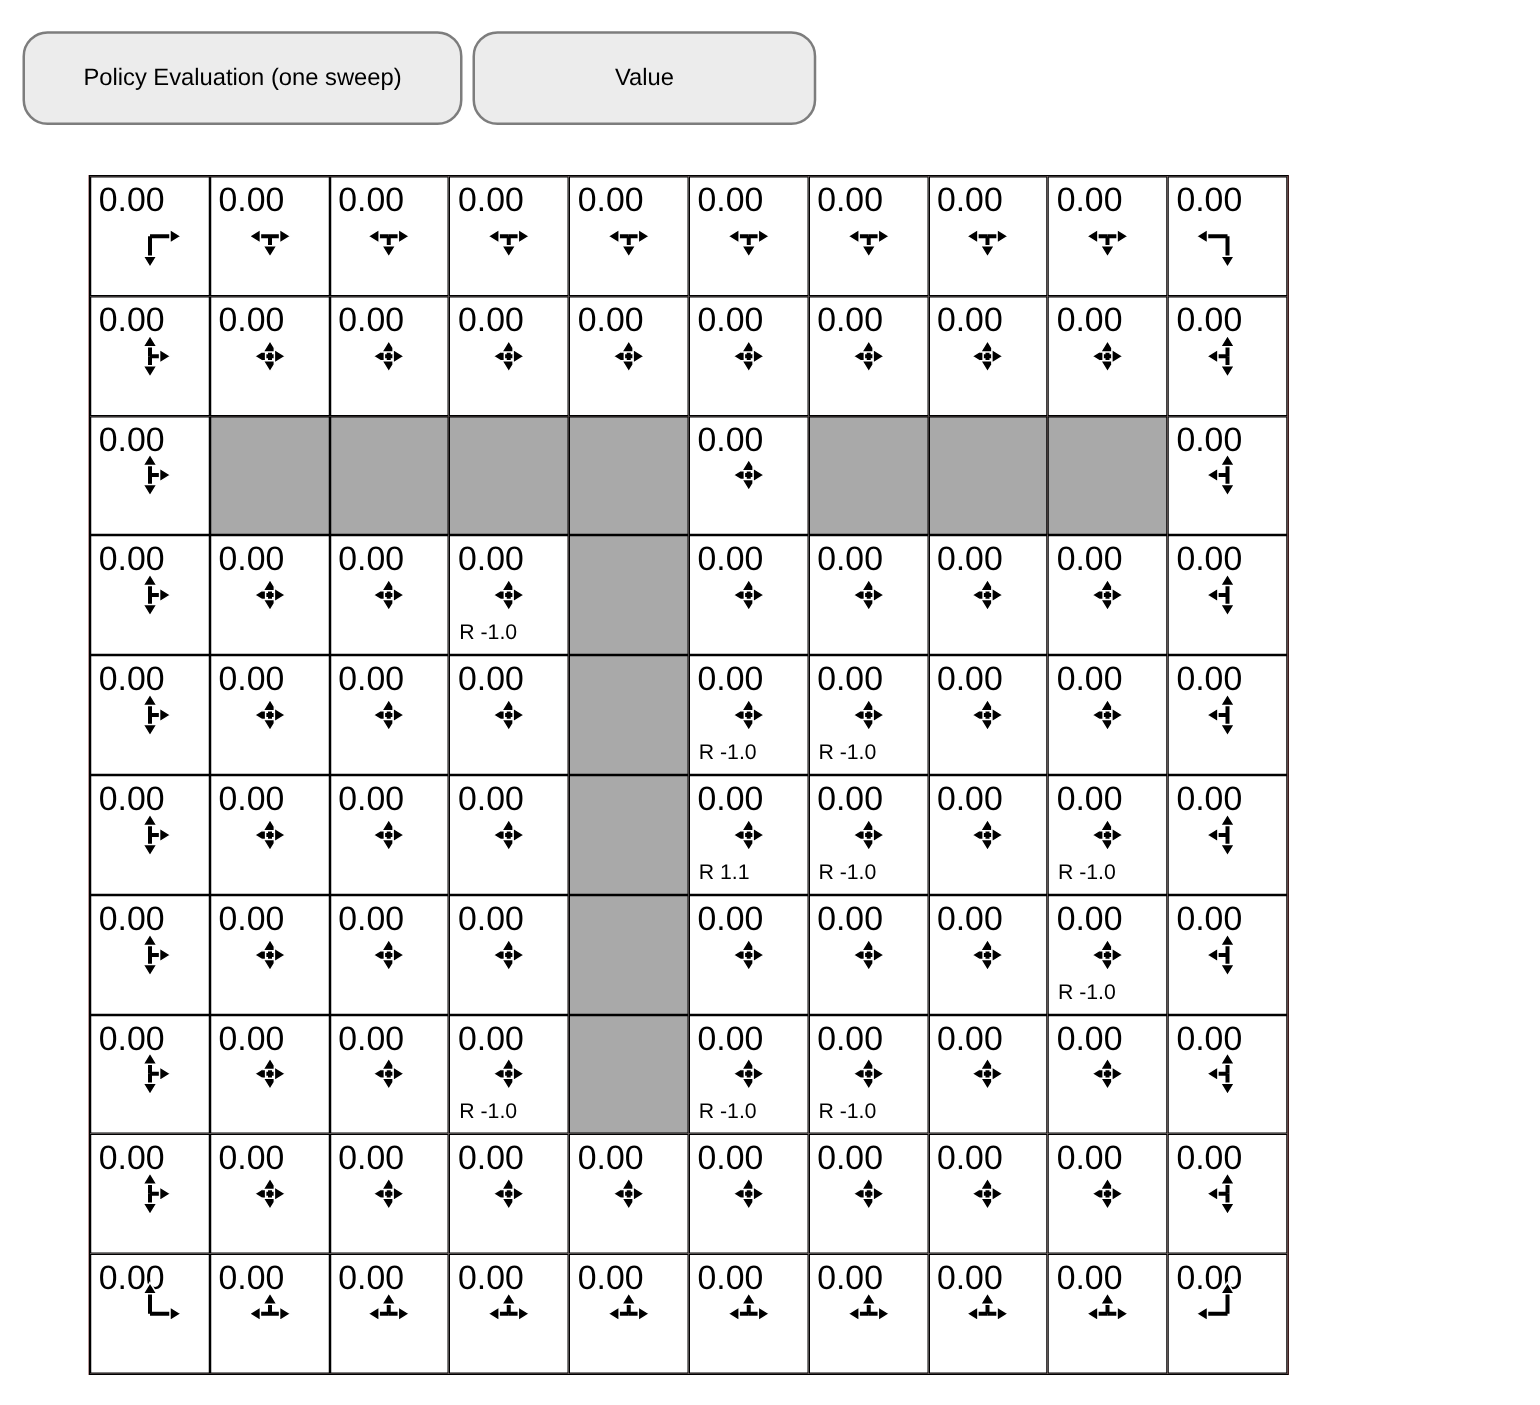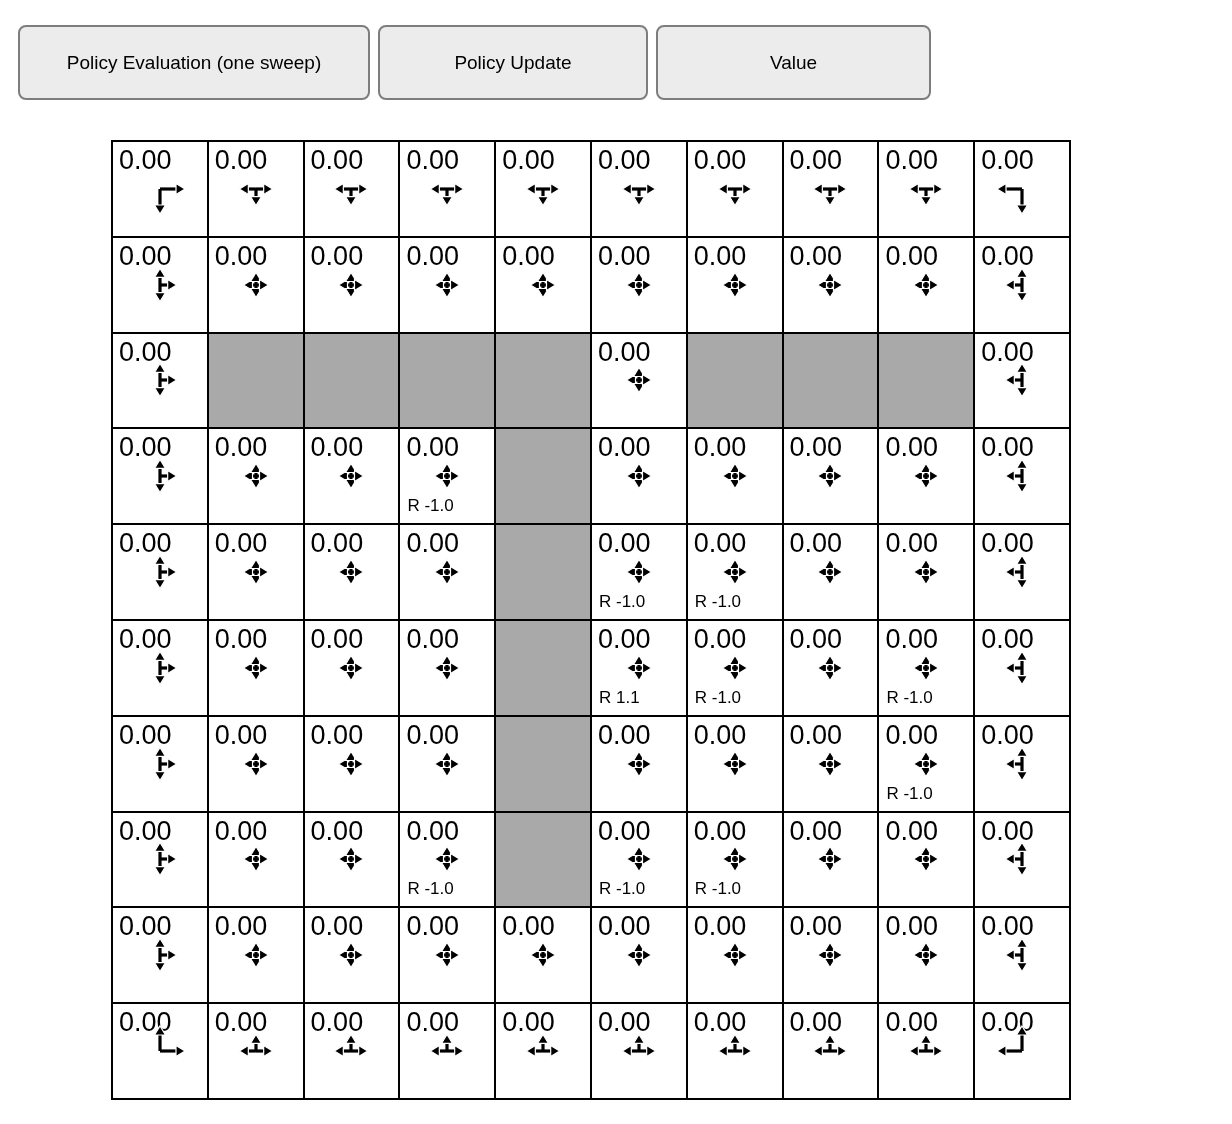--- a/index.html
+++ b/index.html
@@ -3,34 +3,34 @@
 <meta charset="utf-8">
 <style>
   html,body{margin:0;padding:0;background:#ffffff;width:1232px;}
   body{font-family:"Liberation Sans",sans-serif;color:#000;}
 
   .toolbar{display:flex;gap:8px;margin:25px 0 0 18px;}
   .btn{
     height:75px;
     background:var(--btn-bg,#ececec);
     border:2px solid var(--btn-border,#7d7d7d);
-    border-radius:8px;
+    border-radius:20px;
     font-family:"Liberation Sans",sans-serif;
     font-size:19px;color:#000;
     display:flex;align-items:center;justify-content:center;
     box-sizing:border-box;
     cursor:pointer;
   }
   .btn.b1{width:352px}
   .btn.b2{width:270px}
   .btn.b3{width:270px}
   .btn.b4{width:275px}
 
   .gridworld{
-    margin:40px 0 0 111px;
+    margin:40px 0 0 71px;
     display:grid;
     grid-template-columns:repeat(10,95.8px);
     grid-auto-rows:95.8px;
     border:1.5px solid var(--line,#000);
     width:-moz-fit-content;width:fit-content;
     background:#ef4444;
   }
   .cell{
     border:1.5px solid var(--line,#000);
     position:relative;
@@ -50,21 +50,20 @@
   .cell svg{
     position:absolute;left:50%;top:50%;
     transform:translate(-50%,-50%);
   }
 </style>
 </head>
 <body>
 
 <div class="toolbar">
   <button class="btn b1">Policy Evaluation (one sweep)</button>
-  <button class="btn b2">Policy Update</button>
   <button class="btn b4">Value</button>
 </div>
 
 <div class="gridworld">
     <div class="cell">
       <span class="value">0.00</span>
       <svg width="56" height="56" viewBox="-28 -28 56 56">
         <g stroke="#000000" stroke-width="3.2">
           <line x1="0" y1="0" x2="0" y2="20"></line>
           <line x1="0" y1="0" x2="20" y2="0"></line>

